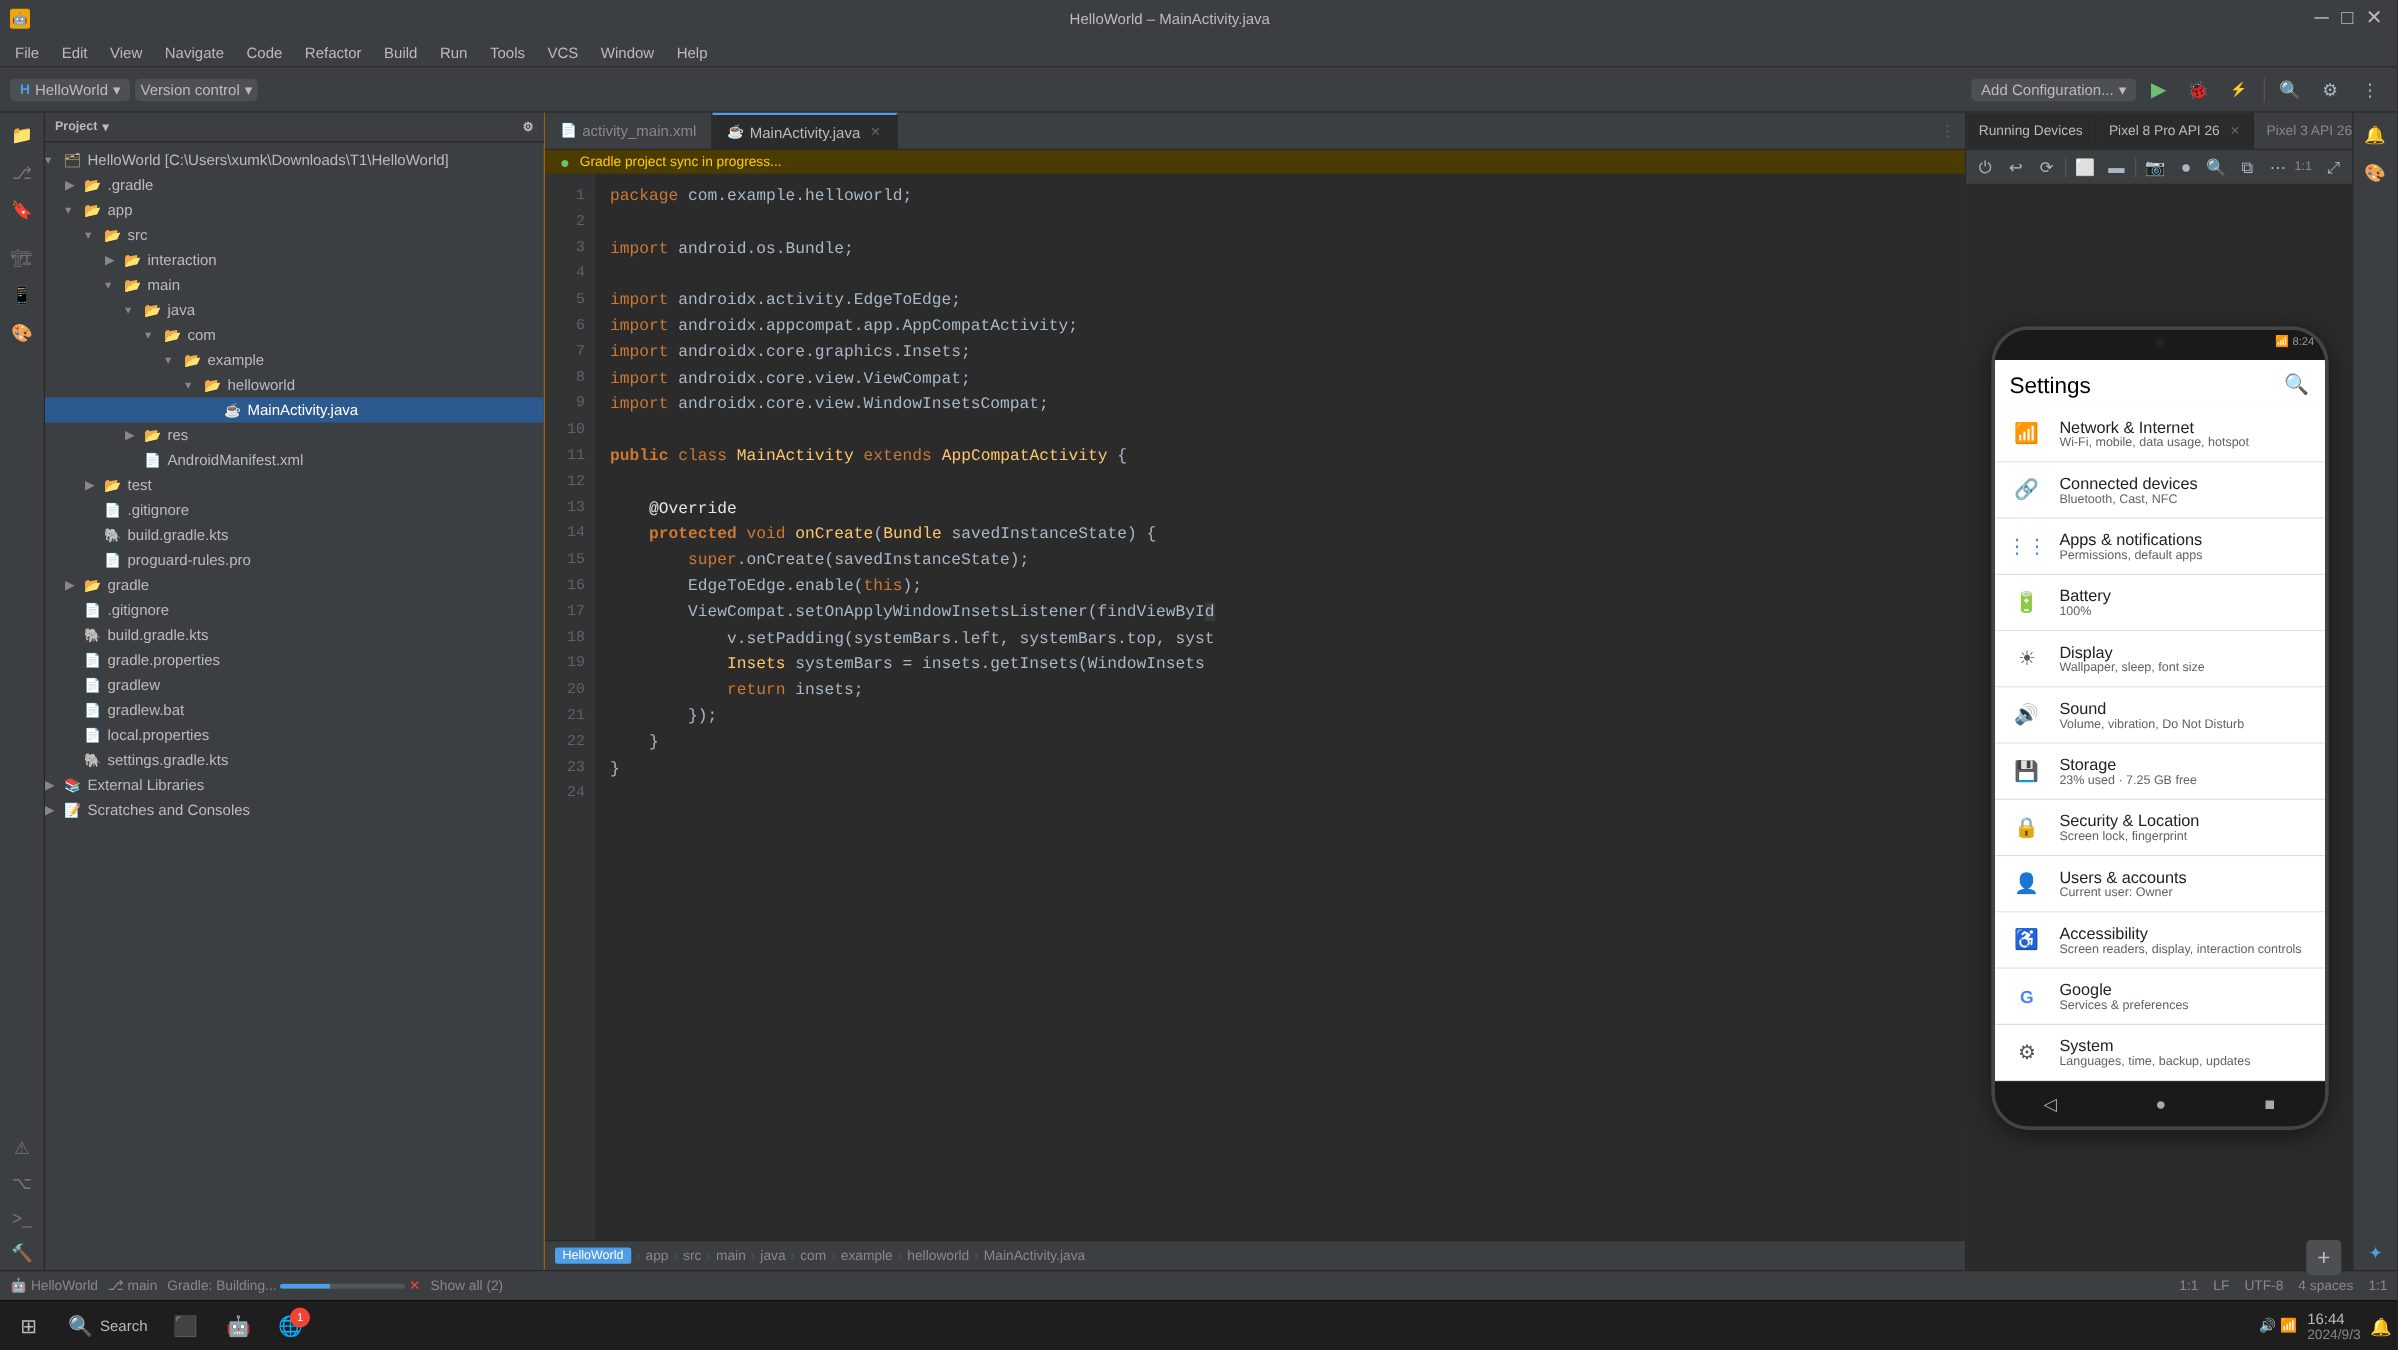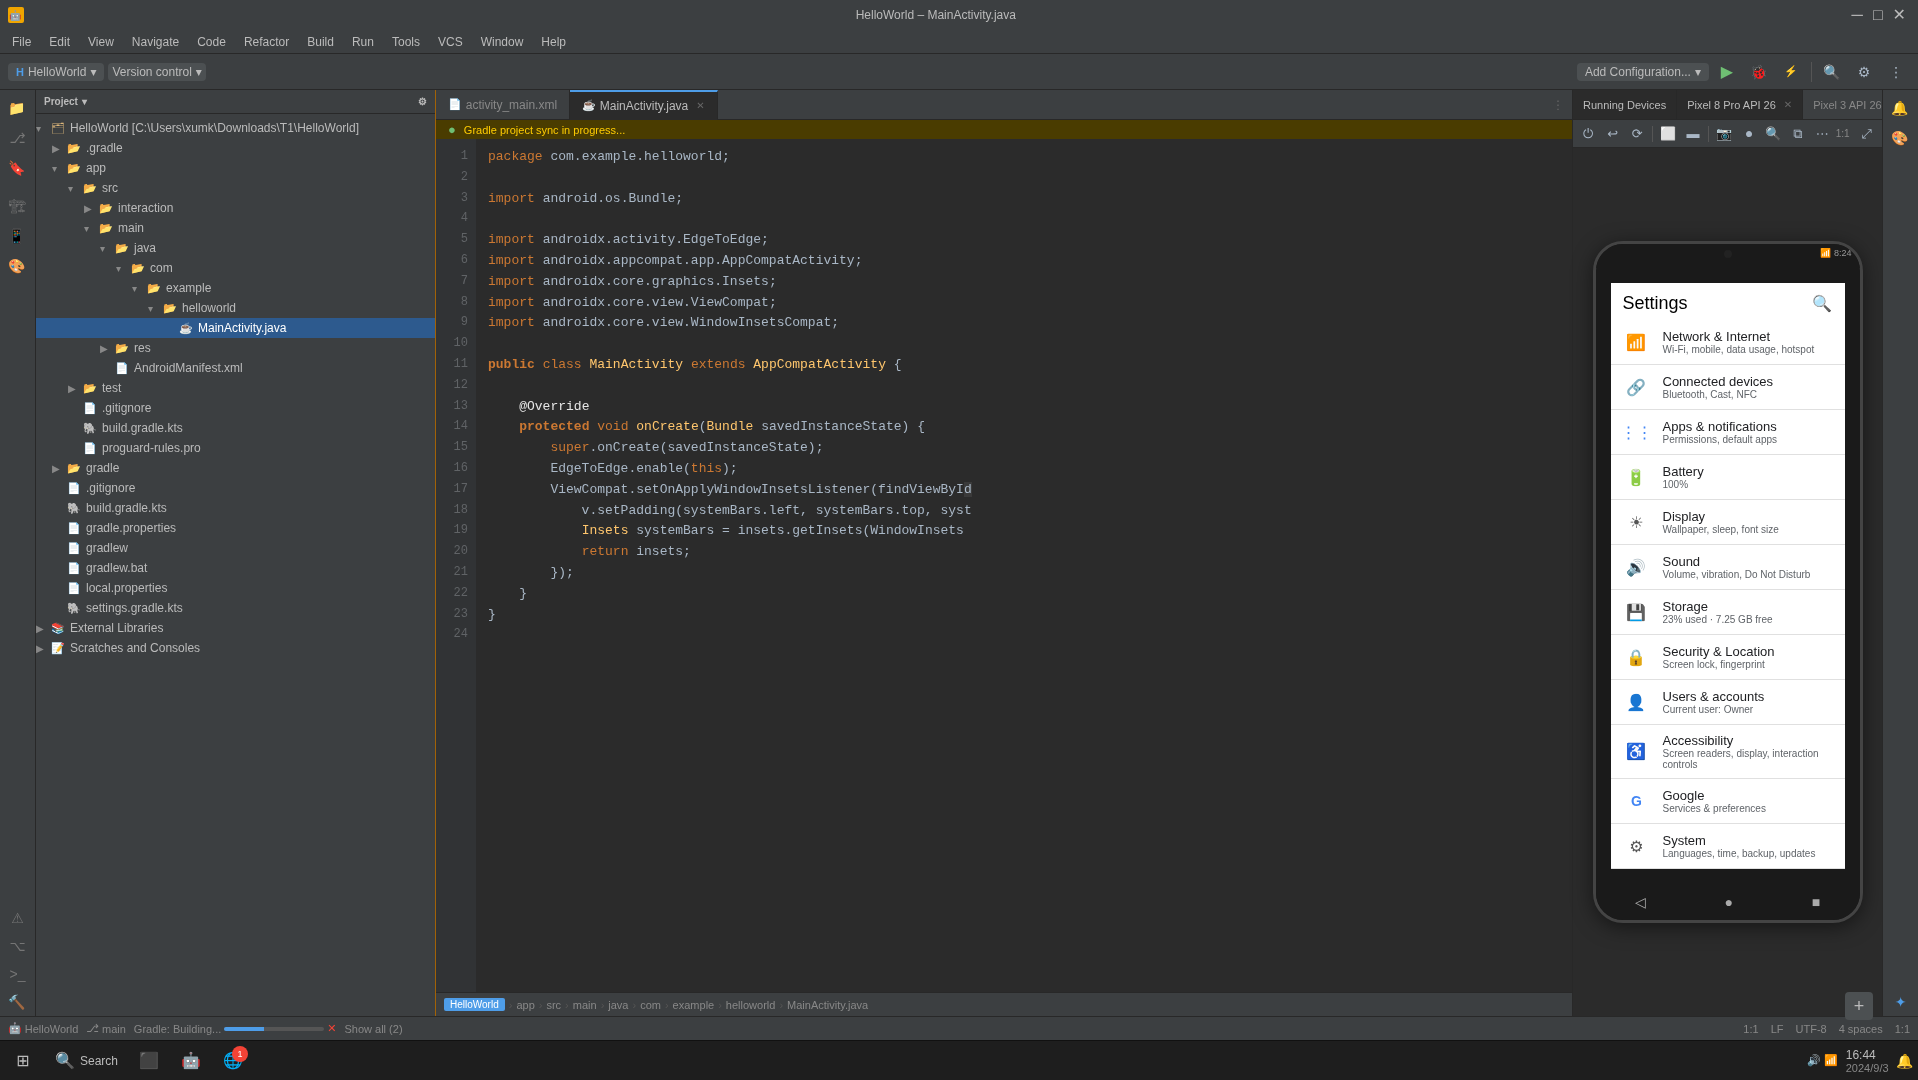--- a/index.html
+++ b/index.html
@@ -220,21 +220,21 @@
       border-radius: 30px; border: 3px solid #444;
       overflow: hidden; box-shadow: 0 4px 20px rgba(0,0,0,0.5);
     }
     .phone-top {
       background: #1a1a1a; height: 24px;
       display: flex; align-items: center; justify-content: center;
       position: relative;
     }
     .phone-status { position: absolute; right: 8px; top: 4px; font-size: 9px; color: #999; }
     .phone-screen {
-      background: #f5f5f5; margin: 15px; overflow: hidden;
+      background: #f5f5f5; margin: 0; overflow: hidden;
     }
     .settings-header {
       background: #fff; padding: 10px 12px 6px;
       display: flex; align-items: center; justify-content: space-between;
     }
     .settings-title { font-size: 18px; color: #000; font-weight: 400; }
     .settings-search { color: #5f6368; font-size: 16px; cursor: pointer; }
     .settings-list { background: #f5f5f5; }
     .settings-item {
       display: flex; align-items: center;

